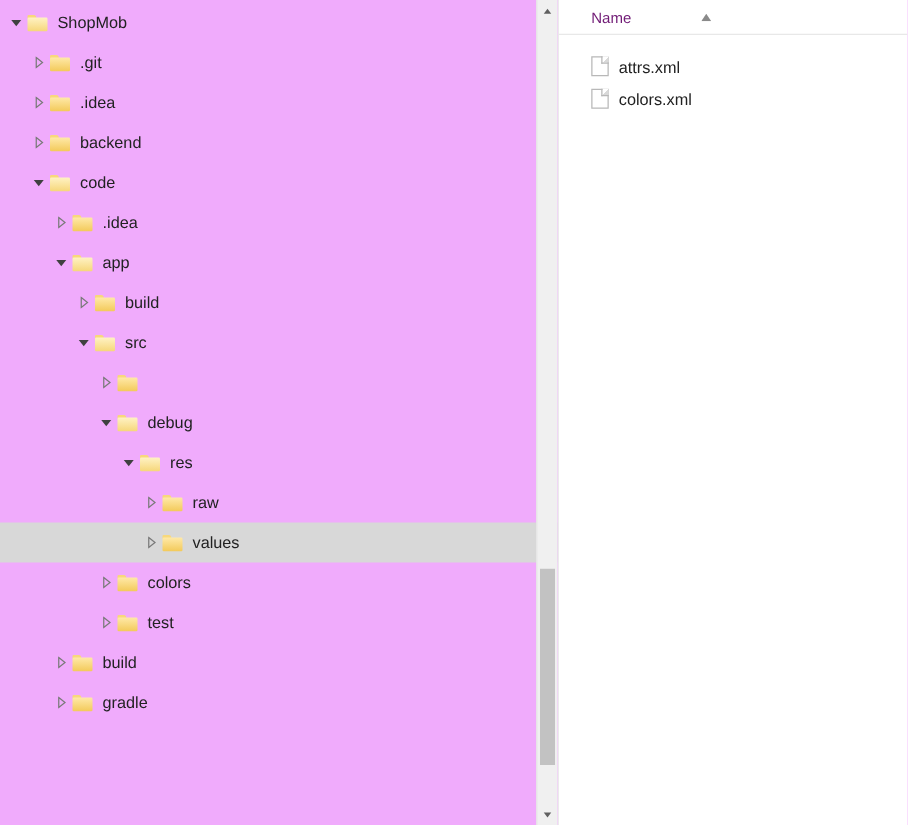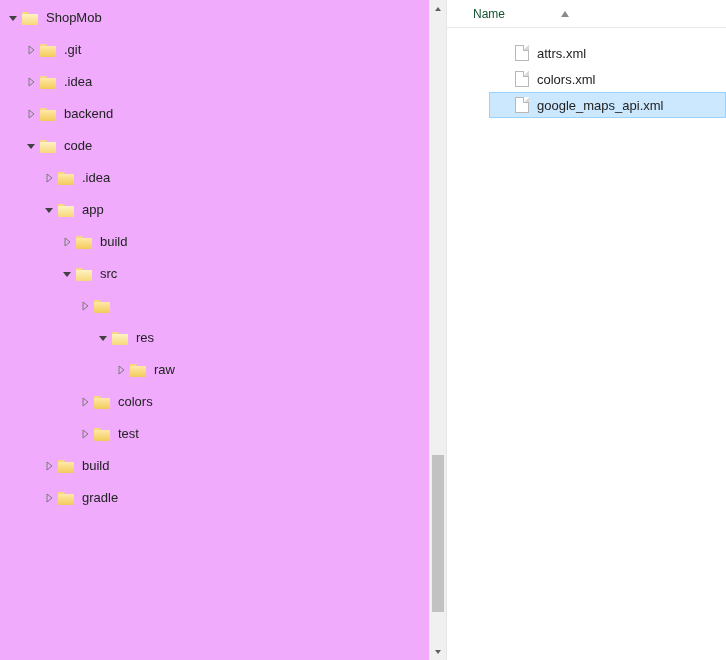--- a/index.html
+++ b/index.html
@@ -107,36 +107,35 @@
     height: 660px;
     background: #fff;
     border-left: 1px solid #e5e5e5;
   }
   .file-header {
     height: 28px;
     display: flex;
     align-items: center;
     padding-left: 26px;
     border-bottom: 1px solid #e8e8e8;
-    color: #14532d;
+    color: #701a75;
     font-size: 12px;
   }
   .header-sort {
     margin-left: 56px;
     color: #7c7c7c;
     font-size: 9px;
   }
   .file-list { padding-top: 12px; }
   .file-row {
     height: 26px;
     display: flex;
     align-items: center;
     padding-left: 26px;
     cursor: default;
-    margin-left: 42px;
   }
   .file-row.selected {
     background: #cce8ff;
     outline: 1px solid #99d1ff;
     outline-offset: -1px;
   }
   .file-icon {
     width: 14px;
     height: 16px;
     border: 1px solid #b8b8b8;
@@ -253,38 +252,58 @@
       <div class="tree-row">
         <span class="indent" style="width: 78px;"></span>
         <span class="expander">
           <svg width="10" height="10" viewBox="0 0 10 10">
             <path d="M3 1 L8 5 L3 9 Z" fill="none" stroke="#7a7a7a" stroke-width="1"></path>
           </svg>
         </span>
         <span class="folder-icon"></span>
       </div>
       <div class="tree-row">
+        <span class="indent" style="width: 78px;"></span>
+        <span class="expander">
+          <svg width="10" height="10" viewBox="0 0 10 10">
+            <path d="M1 3 L9 3 L5 8 Z" fill="#404040"></path>
+          </svg>
+        </span>
+        <span class="folder-icon open"></span>
+        <span class="label">debug</span>
+      </div>
+      <div class="tree-row">
         <span class="indent" style="width: 96px;"></span>
         <span class="expander">
           <svg width="10" height="10" viewBox="0 0 10 10">
             <path d="M1 3 L9 3 L5 8 Z" fill="#404040"></path>
           </svg>
         </span>
         <span class="folder-icon open"></span>
         <span class="label">res</span>
       </div>
       <div class="tree-row">
         <span class="indent" style="width: 114px;"></span>
         <span class="expander">
           <svg width="10" height="10" viewBox="0 0 10 10">
             <path d="M3 1 L8 5 L3 9 Z" fill="none" stroke="#7a7a7a" stroke-width="1"></path>
           </svg>
         </span>
         <span class="folder-icon"></span>
         <span class="label">raw</span>
+      </div>
+      <div class="tree-row selected">
+        <span class="indent" style="width: 114px;"></span>
+        <span class="expander">
+          <svg width="10" height="10" viewBox="0 0 10 10">
+            <path d="M3 1 L8 5 L3 9 Z" fill="none" stroke="#7a7a7a" stroke-width="1"></path>
+          </svg>
+        </span>
+        <span class="folder-icon"></span>
+        <span class="label">values</span>
       </div>
       <div class="tree-row">
         <span class="indent" style="width: 78px;"></span>
         <span class="expander">
           <svg width="10" height="10" viewBox="0 0 10 10">
             <path d="M3 1 L8 5 L3 9 Z" fill="none" stroke="#7a7a7a" stroke-width="1"></path>
           </svg>
         </span>
         <span class="folder-icon"></span>
         <span class="label">colors</span>
@@ -348,18 +367,14 @@
   </div>
   <div class="file-list" id="file-list">
       <div class="file-row">
         <span class="file-icon"></span>
         <span class="file-label">attrs.xml</span>
       </div>
       <div class="file-row">
         <span class="file-icon"></span>
         <span class="file-label">colors.xml</span>
       </div>
-      <div class="file-row selected">
-        <span class="file-icon"></span>
-        <span class="file-label">google_maps_api.xml</span>
-      </div>
     </div>
 </div>
 
 </body></html>

